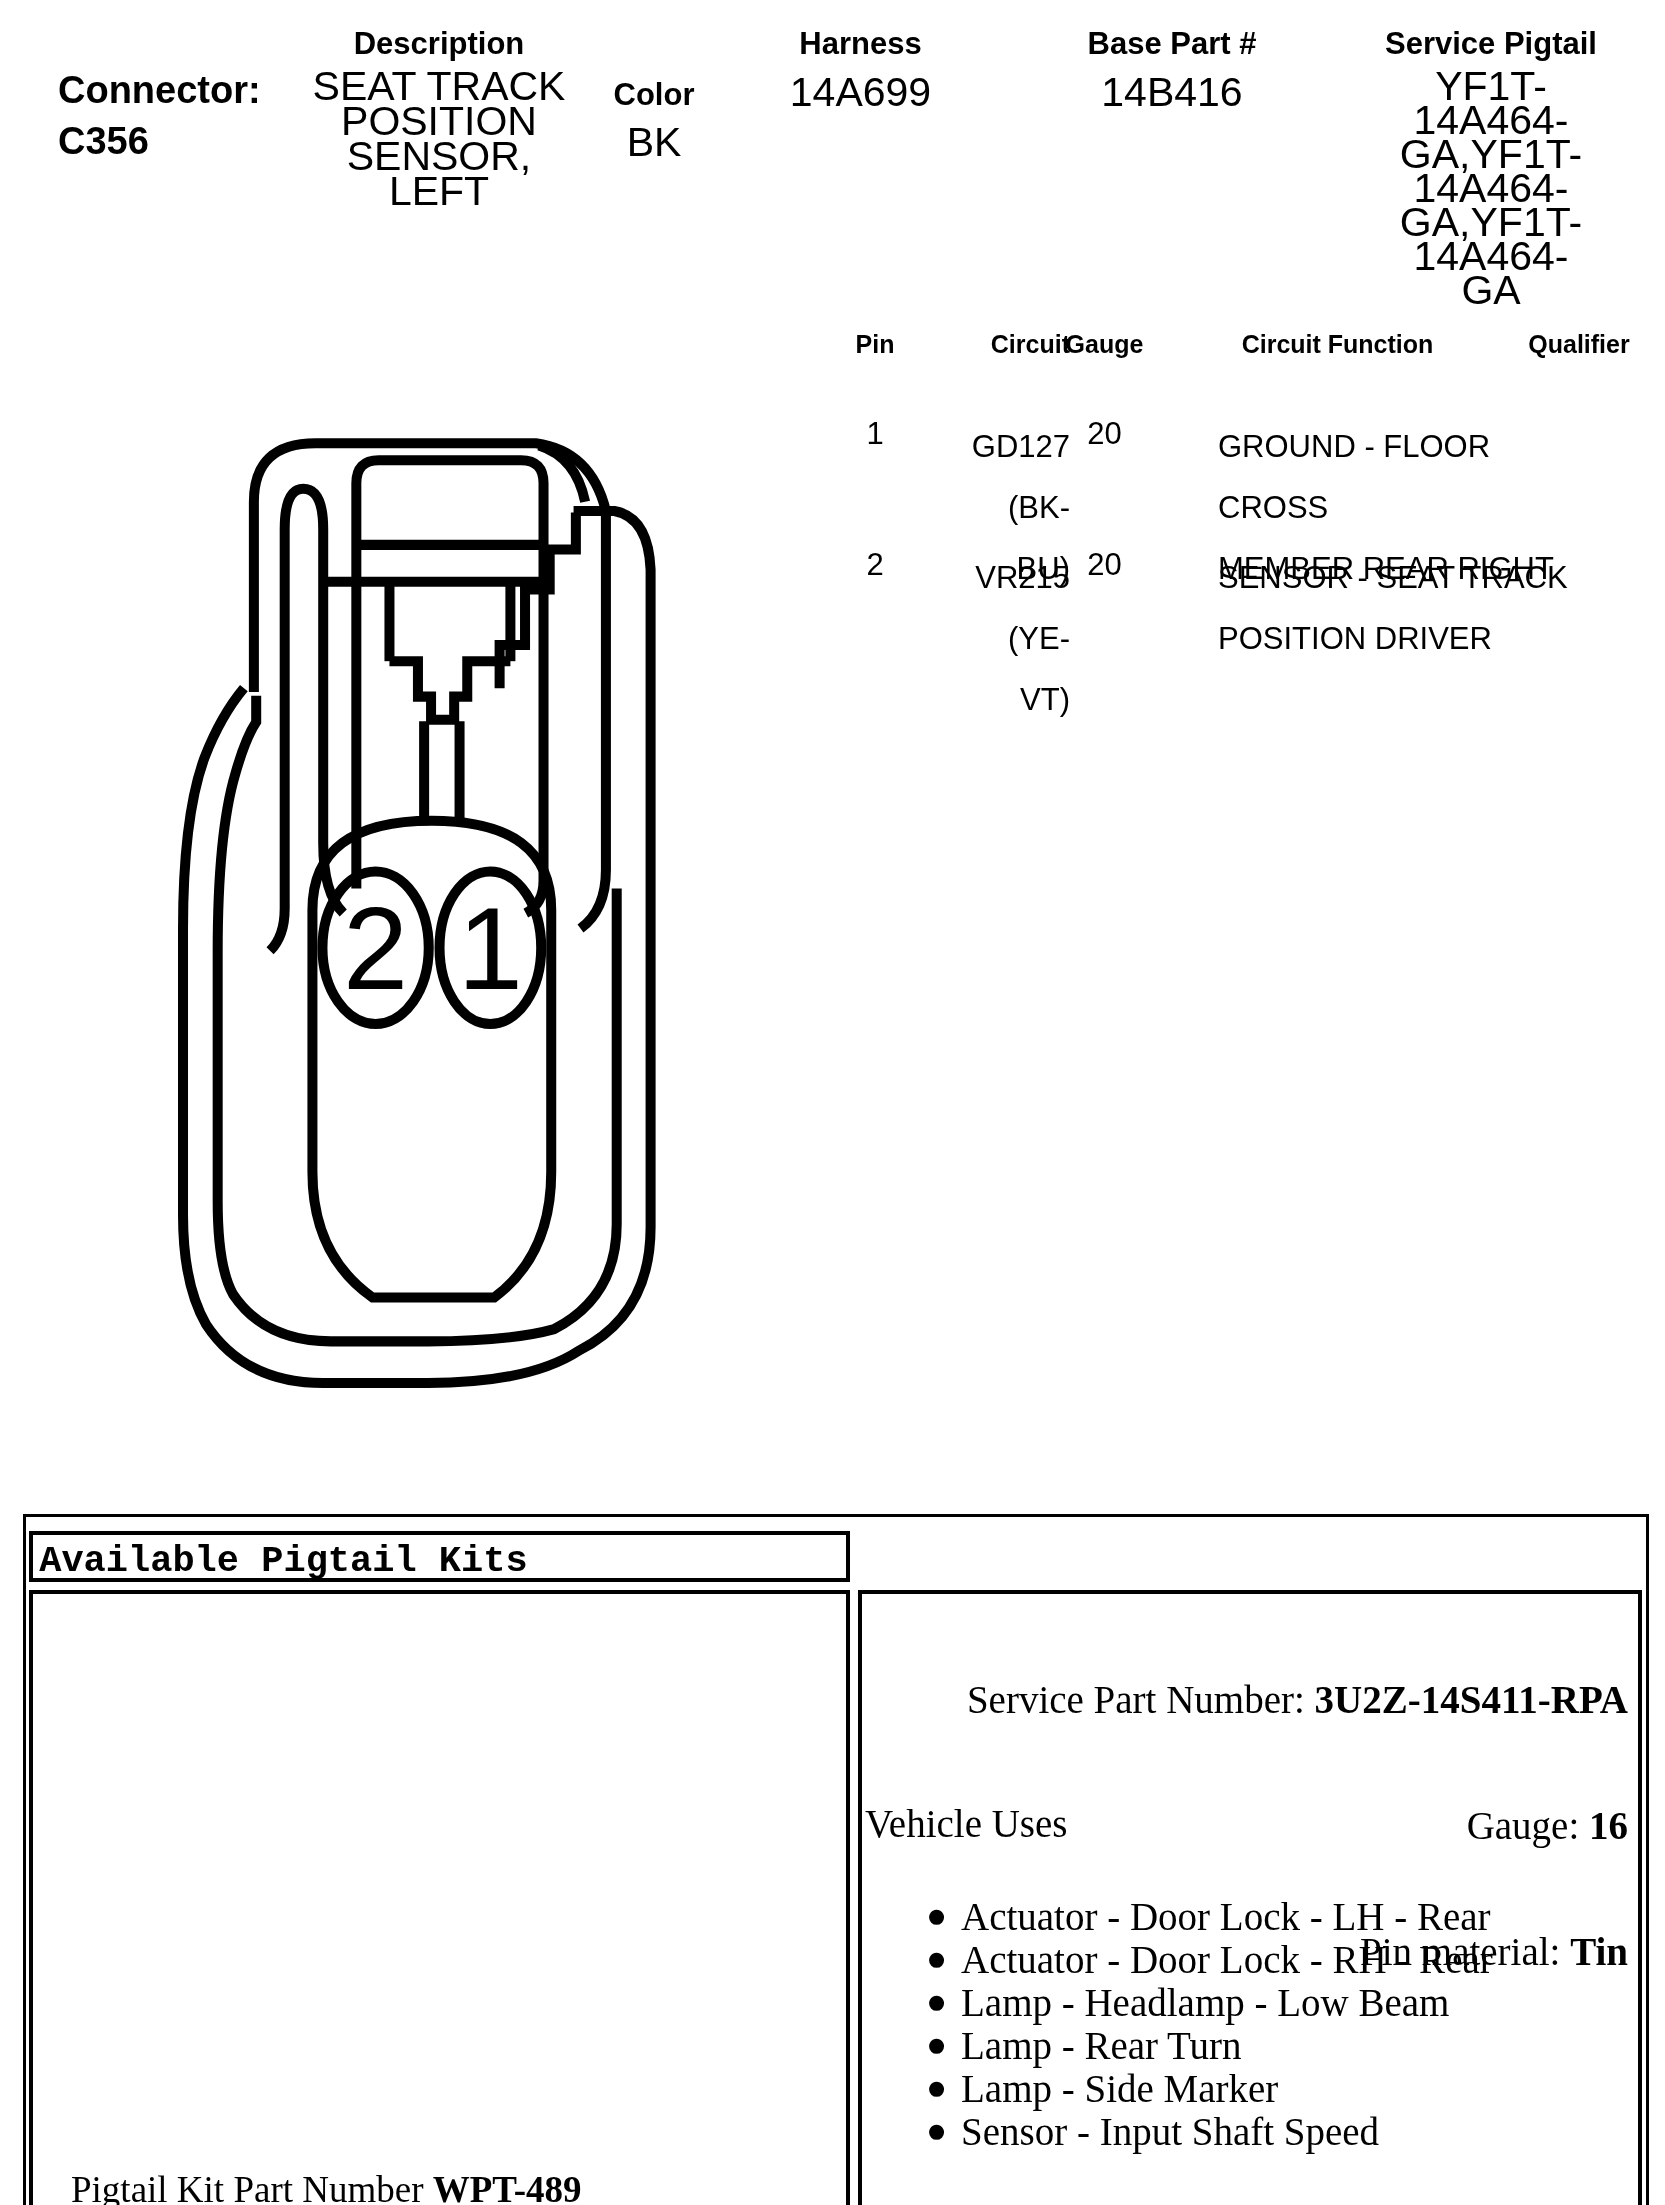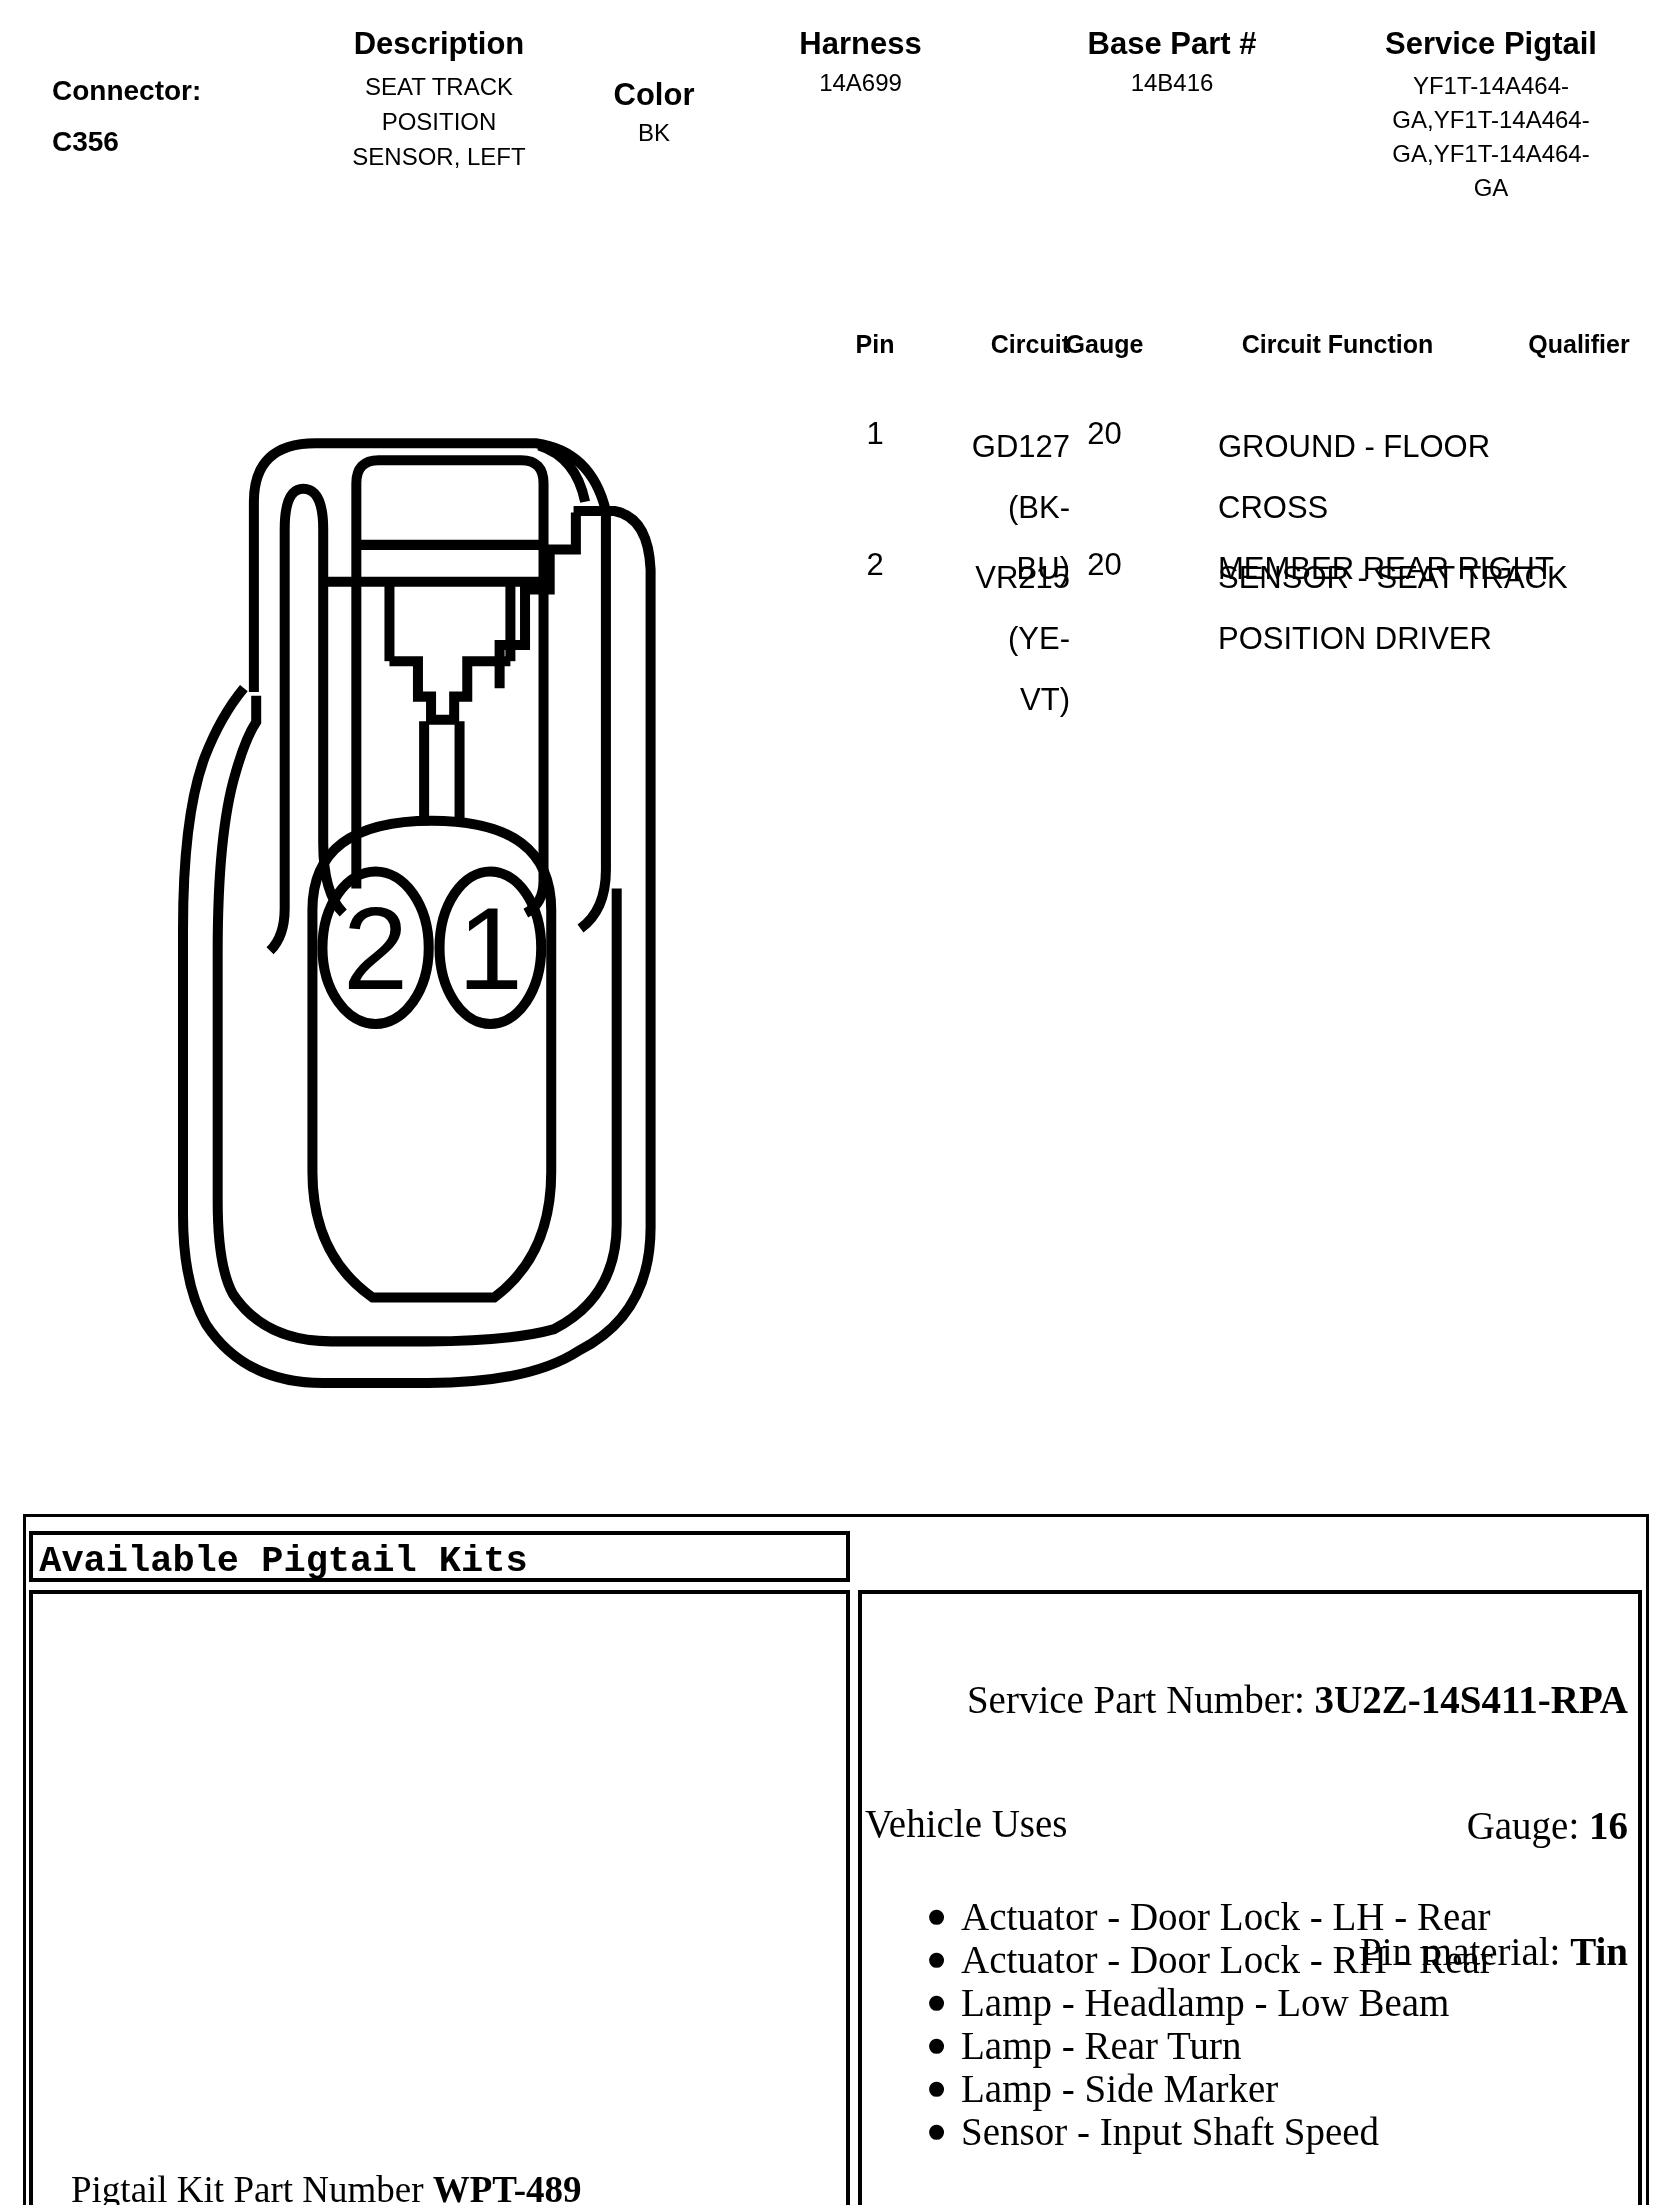--- a/index.html
+++ b/index.html
@@ -7,23 +7,23 @@
     position:relative; width:1666px; height:2205px; background:#fff;
     font-family:"Liberation Sans", sans-serif; color:#000;
   }
   .abs { position:absolute; }
   .serif { font-family:"Liberation Serif", serif; }
   .b { font-weight:bold; }
   .ctr { text-align:center; }
   .pre { white-space:pre-wrap;text-align:right; }
 
   
-  .connector-title { left:52px; top:65px; font-size:28px; font-weight:bold; line-height:51px; }
+  .connector-title { left:58px; top:65px; font-size:38px; font-weight:bold; line-height:51px; }
   .col-label { font-size:31px; font-weight:bold; }
-  .col-value { font-size:24px; }
+  .col-value { font-size:41px; }
 
   .desc-label   { left:312px;  top:26px;  width:254px; }
   .desc-values  { left:312px;  top:69px;  width:254px; line-height:35px; }
   .color-label  { left:598px;  top:77px; width:112px; }
   .color-value  { left:598px;  top:119px; width:112px; }
   .harn-label   { left:789px; top:26px;  width:143px; }
   .harn-value   { left:789px; top:69px;  width:143px; }
   .base-label   { left:1087px; top:26px;  width:170px; }
   .base-value   { left:1087px; top:69px;  width:170px; }
   .pig-label    { left:1358px; top:26px;  width:266px; }

